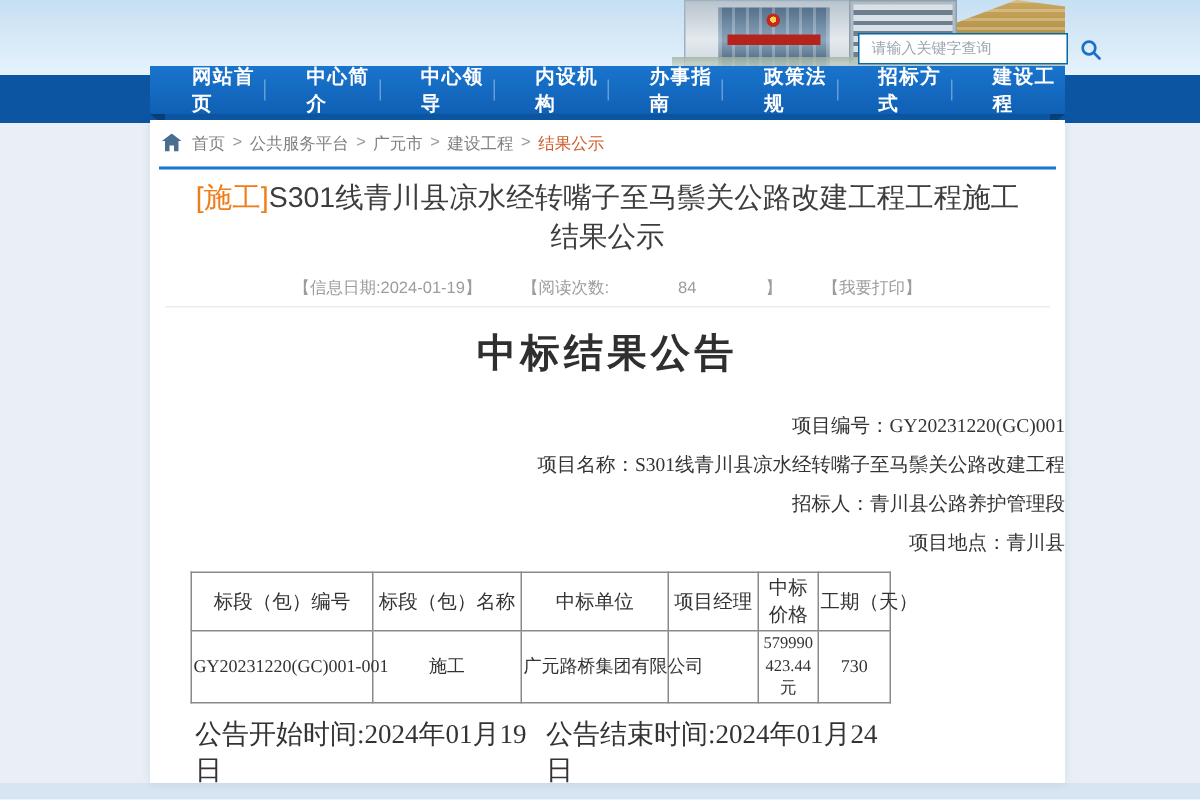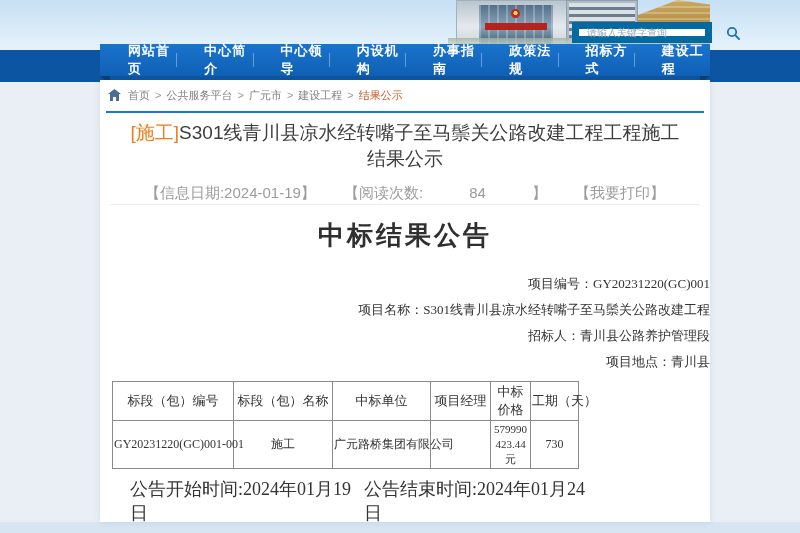--- a/index.html
+++ b/index.html
@@ -34,21 +34,21 @@
                repeating-linear-gradient(90deg,transparent 0 8px,rgba(255,255,255,.5) 8px 9px); }
   .bldgC { position:absolute; left:190px; top:0; width:72px; height:44px;
     background:linear-gradient(180deg,#c9a85e,#b08a3e 70%,#8f7338);
     clip-path:polygon(0 34%,55% 0,100% 10%,100% 100%,0 100%); }
   .bldgC:before { content:""; position:absolute; inset:0;
     background:repeating-linear-gradient(180deg,rgba(255,255,255,.25) 0 2px,transparent 2px 6px); }
   .treeline { position:absolute; left:0; bottom:0; width:262px; height:6px;
     background:linear-gradient(180deg,#9fb2a0,#c9d6d0); opacity:.8; }
   
   .searchbox { position:absolute; right:-2px; bottom:1px; width:140px; height:21px;
-    background:#ffffff; border:7px solid #0369a1; display:flex; align-items:center; }
+    background:#ffffff; border:1px solid #0369a1; display:flex; align-items:center; }
   .searchbox input { flex:1; border:none; outline:none; font-size:10px; color:#555;
     padding:0 4px 0 8px; background:transparent; font-family:"Liberation Sans",sans-serif; }
   .searchbox input::placeholder { color:#9aa6b1; }
   .search-ico { width:20px; height:20px; flex:0 0 20px; display:flex; align-items:center; justify-content:center; cursor:pointer; }
   
   .nav-wing { position:absolute; left:0; top:50px; width:800px; height:32px; background:#0b55a2; }
   .fold { position:absolute; width:10px; height:8px; background:#073f78; top:76px; }
   .fold-l { left:100px; clip-path:polygon(0 0,100% 0,100% 100%); }
   .fold-r { left:700px; clip-path:polygon(0 0,100% 0,0 100%); }
   .nav { position:absolute; left:100px; top:44px; width:610px; height:32px;
@@ -66,35 +66,35 @@
   .crumbs .sep { color:#9a9a9a; }
   .crumbs .current { color:#cf5a28; }
   .home-ico { width:13px; height:12px; display:inline-flex; margin-right:2px; }
   .blue-rule { position:absolute; left:6px; right:6px; top:31px; height:2px; background:#1778d2; }
   
   .art-title { position:absolute; left:30px; right:30px; top:40px; text-align:center;
     font-size:19px; line-height:26px; color:#3d3d3d; font-weight:500; }
   .art-title .tag { color:#f07d1a; }
   
   .meta { position:absolute; left:0; right:0; top:104px; text-align:center;
-    font-size:15px; color:#9c9c9c; }
+    font-size:11px; color:#9c9c9c; }
   .meta span { margin:0 8px; }
   .meta .gap { display:inline-block; width:14px; }
   .meta a { color:#9c9c9c; text-decoration:none; }
   .meta-rule { position:absolute; left:10px; right:10px; top:124px; height:1px; background:#ececec; }
   
   .doc { position:absolute; left:0; top:128px; width:610px; height:314px;
     font-family:"Liberation Serif","DejaVu Serif",serif; color:#333; }
   .notice-title { text-align:center; font-size:26px; letter-spacing:3px; color:#2f2f2f;
     margin-top:10px; }
   .details { margin-top:18px; padding-left:48px; font-size:13px;text-align:right; }
   .details .row { height:26px; line-height:26px; }
   .details .pair2 { margin-left:28px; }
   
-  table.bid { border-collapse:collapse; margin:6px 0 0 12px; table-layout:fixed; width:466px;
+  table.bid { border-collapse:collapse; margin:6px 0 0 27px; table-layout:fixed; width:466px;
     font-size:12px; color:#333;padding-left:25px; }
   table.bid th, table.bid td { border:1px solid #8a8a8a; text-align:center; vertical-align:middle;
     font-weight:normal; padding:1px; overflow:visible; }
   table.bid th { height:38px; font-size:13px; }
   table.bid td { height:44px; }
   .c1{width:121px;} .c2{width:99px;} .c3{width:98px;} .c4{width:60px;} .c5{width:40px;} .c6{width:48px;}
   .nowrap { white-space:nowrap; }
   .price { word-break:break-all; font-size:11px; line-height:15px; }
   
   .times { display:flex; justify-content:space-between; padding:8px 112px 0 30px; font-size:18px; }

